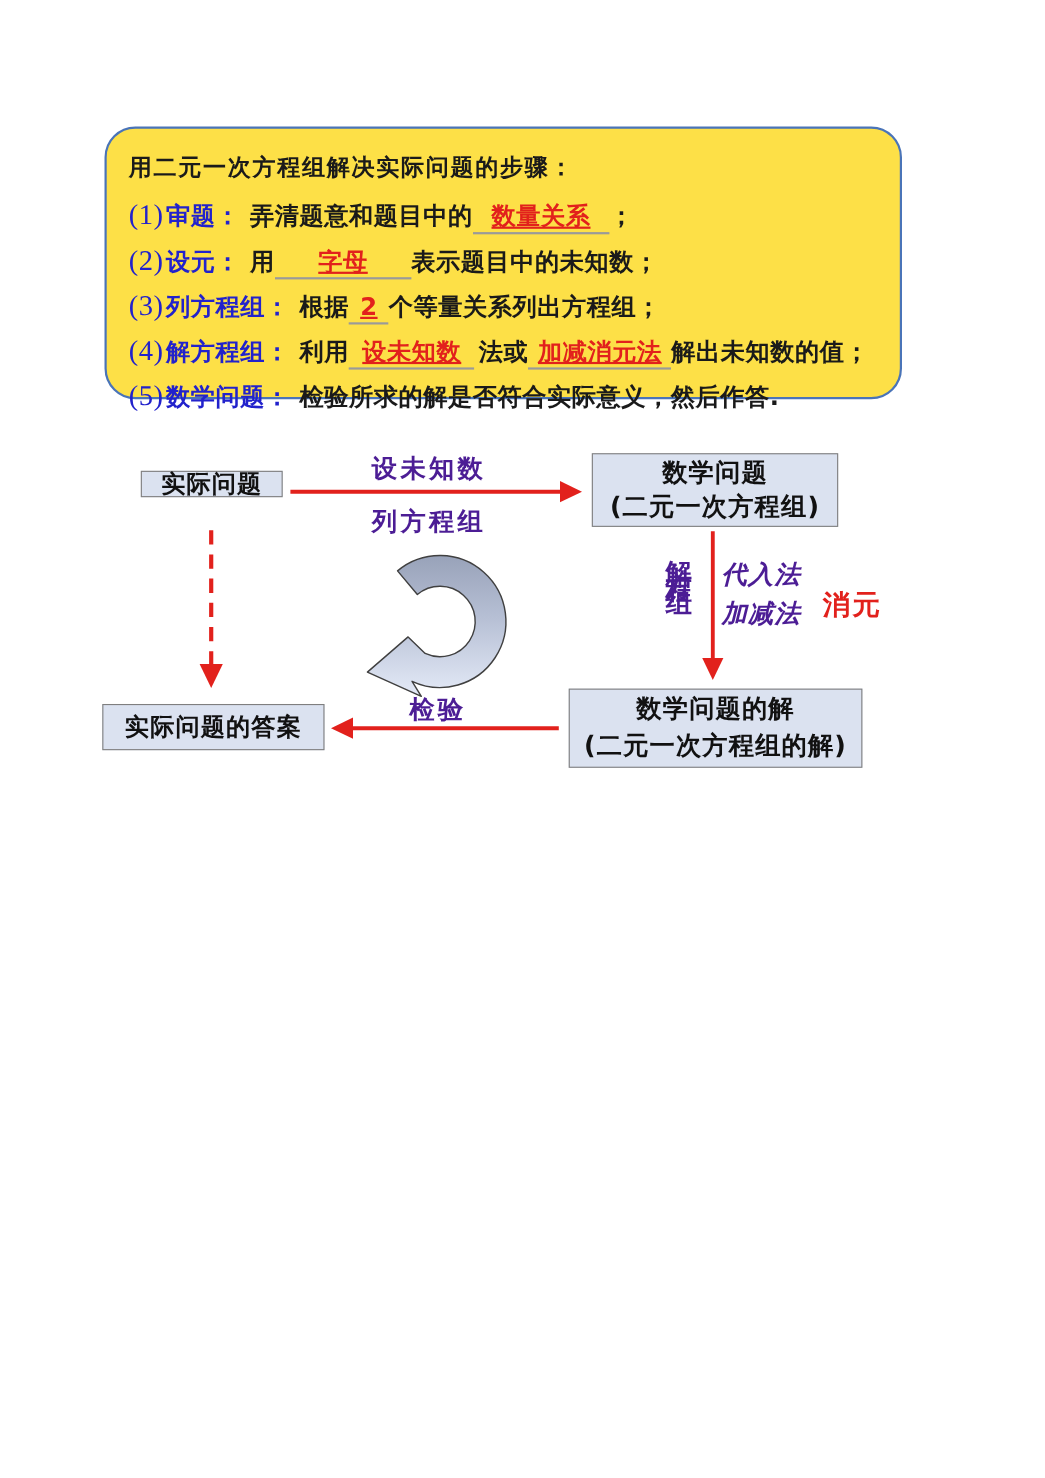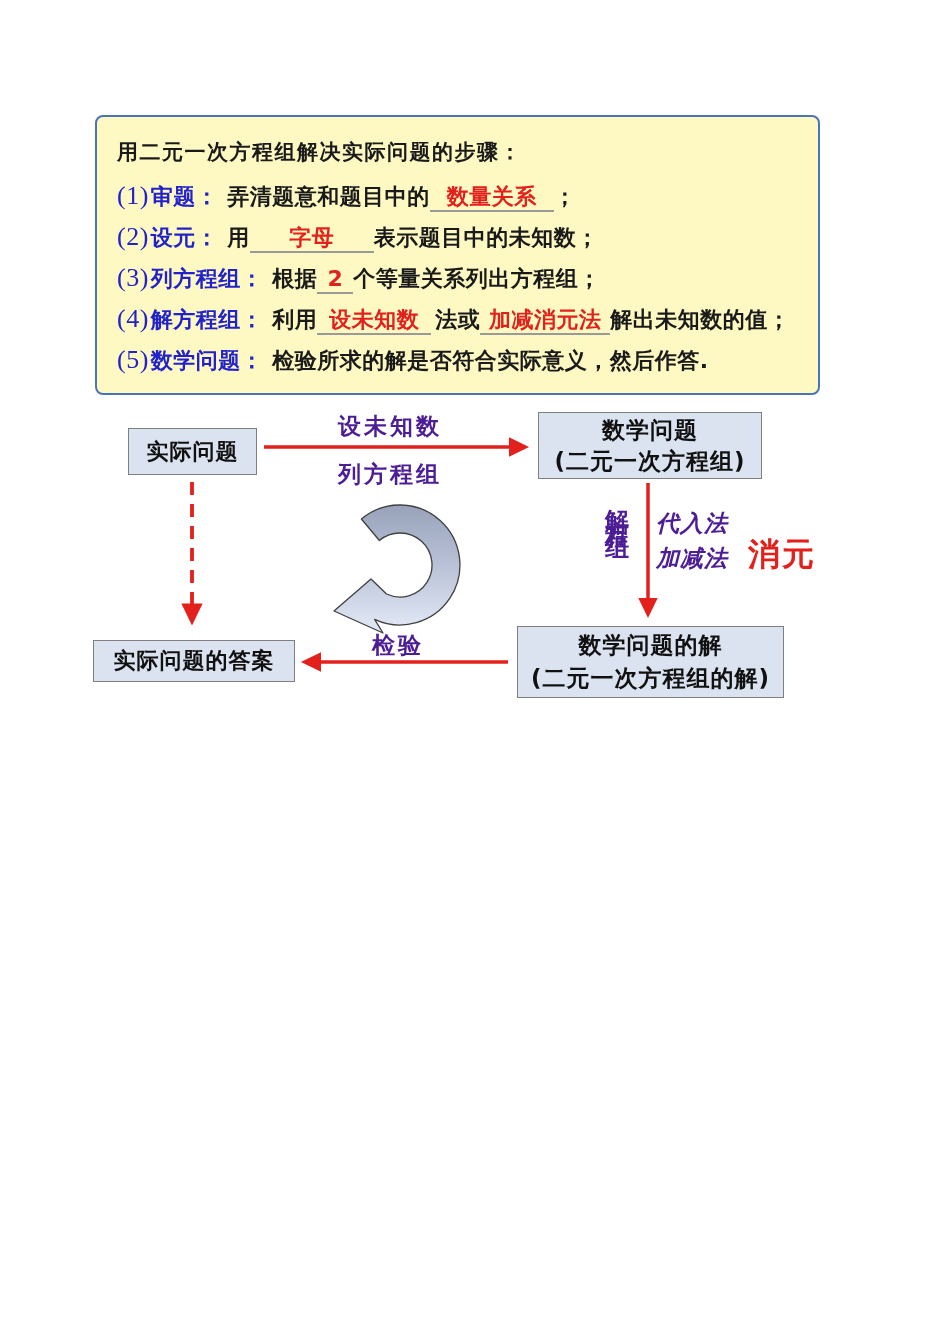--- a/index.html
+++ b/index.html
@@ -3,73 +3,73 @@
 <meta charset="utf-8">
 <style>
   html,body { margin:0; padding:0; background:#ffffff; }
   .page {
     position:relative; width:950px; height:1344px; background:#ffffff;
     font-family:"DejaVu Sans", sans-serif; color:#1a1a1a; overflow:hidden;
   }
 
   
   .steps-box {
-    position:absolute; left:95px; top:115px; width:725px; height:280px;
-    border:2.5px solid #4a74b8; border-radius:8px; box-sizing:border-box;
-    padding:21px 18px 0 20px; background:#fef9c3;
+    position:absolute; left:95px; top:115px; width:725px; height:248px;
+    border:2.5px solid #4a74b8; border-radius:28px; box-sizing:border-box;
+    padding:21px 18px 0 20px; background:#fde047;
   }
   .steps-title {
     font-size:21px; font-weight:bold; letter-spacing:1.5px; margin-bottom:15px;
     white-space:nowrap;
   }
   .step {
     font-size:22px; font-weight:bold; letter-spacing:0.5px;
     height:30px; line-height:30px; margin-bottom:11px; white-space:nowrap;
   }
   .step .num {
     font-family:"Liberation Serif", serif; font-weight:normal;
     color:#2222cc; font-size:26px; margin-right:2px;
   }
   .step .lbl { color:#2222cc; }
   .step .colon { color:#2222cc; margin-right:9px; }
   .blank {
     display:inline-block; border-bottom:2.5px solid #9a9a9a; text-align:center;
-    color:#e2211c; line-height:27px; vertical-align:bottom; padding:0 6px;
+    color:#e2211c; line-height:27px; vertical-align:bottom; padding:0 6px;text-decoration:underline;
   }
   .blank.b1 { min-width:112px; }
   .blank.b2 { min-width:112px; }
   .blank.b3 { min-width:24px; }
   .blank.b4 { min-width:102px; margin-right:4px; }
   .blank.b5 { min-width:118px; }
 
   
   .fbox {
     position:absolute; background:#dbe2f0; border:1.5px solid #7f7f7f;
     box-sizing:border-box; display:flex; flex-direction:column;
     align-items:center; justify-content:center;
     font-weight:bold; color:#111; letter-spacing:1px;
   }
   .fbox span { white-space:nowrap; }
-  .box-a { left:128px; top:428px; width:129px; height:47px; font-size:22px; }
+  .box-a { left:128px; top:428px; width:129px; height:24px; font-size:22px; }
   .box-b { left:538px; top:412px; width:224px; height:67px; font-size:23px; }
   .box-b span { line-height:31px; }
   .box-c { left:517px; top:626px; width:267px; height:72px; font-size:23px; }
   .box-c span { line-height:33px; }
   .box-d { left:93px;  top:640px; width:202px; height:42px; font-size:22px; }
 
   .flabel {
     position:absolute; font-weight:bold; font-size:23px; color:#4c1d95;
     letter-spacing:3px; white-space:nowrap;
   }
   .lab-set   { left:300px; top:411px; width:180px; text-align:center; }
   .lab-list  { left:300px; top:459px; width:180px; text-align:center; }
   .lab-check { left:352px; top:630px; width:72px;  text-align:right; }
   .lab-methods { left:656px; top:506px; letter-spacing:1px; line-height:35px; }
   .lab-methods span { display:block;font-style:italic; }
-  .lab-elim  { left:748px; top:533px; color:#e2211c; font-size:32px; letter-spacing:2px; }
+  .lab-elim  { left:748px; top:533px; color:#e2211c; font-size:25px; letter-spacing:2px; }
   .lab-solve-vert {
     left:603px; top:490px; height:132px; width:28px;
     writing-mode:vertical-rl; text-orientation:upright;
     font-size:24px; font-weight:bold; letter-spacing:9px; line-height:28px;
   }
   .arrows-svg { position:absolute; left:0; top:390px; width:950px; height:330px; pointer-events:none; }
 </style>
 </head>
 <body>
 

